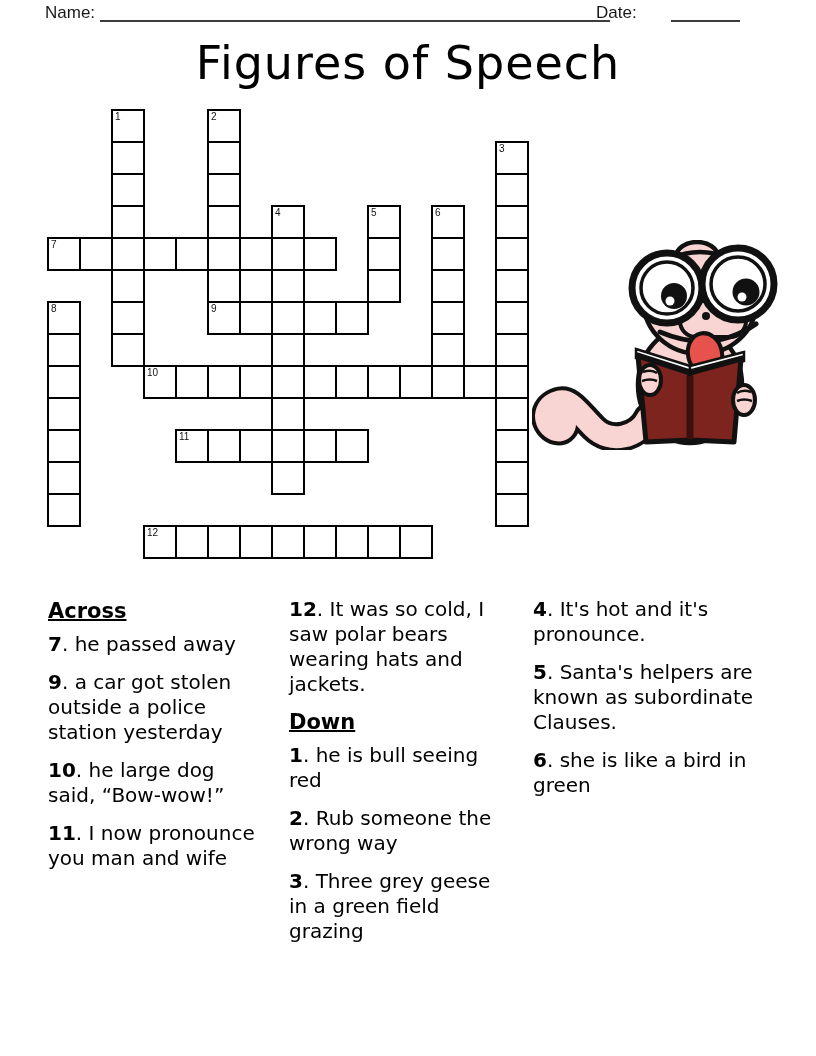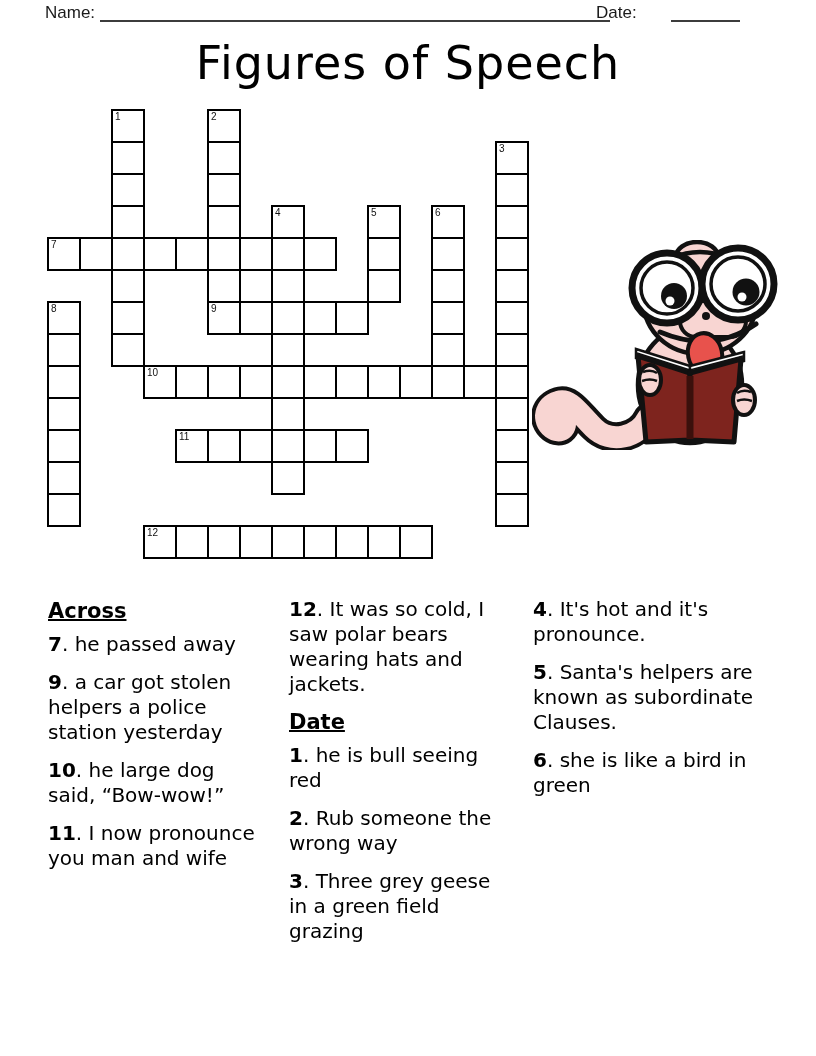--- a/index.html
+++ b/index.html
@@ -204,27 +204,27 @@
       <ellipse cx="118" cy="140" rx="11" ry="15" fill="#F8D5D2" stroke="#111" stroke-width="4"></ellipse>
       <path d="M 111 132 q 8 -3 14 1 M 110 141 q 8 -3 15 0" fill="none" stroke="#111" stroke-width="2.5"></path>
       <ellipse cx="212" cy="160" rx="11" ry="15" fill="#F8D5D2" stroke="#111" stroke-width="4"></ellipse>
       <path d="M 219 152 q -8 -3 -14 1 M 220 161 q -8 -3 -15 0" fill="none" stroke="#111" stroke-width="2.5"></path>
     </g>
   </svg>
 
   <div class="clue-col" id="clue-col-1">
       <div class="clue-heading">Across</div>
       <div class="clue"><span class="cluenum">7</span><span class="cluetext">. he passed away</span></div>
-      <div class="clue"><span class="cluenum">9</span><span class="cluetext">. a car got stolen helpers a police station yesterday</span></div>
+      <div class="clue"><span class="cluenum">9</span><span class="cluetext">. a car got stolen outside a police station yesterday</span></div>
       <div class="clue"><span class="cluenum">10</span><span class="cluetext">. he large dog said, “Bow-wow!”</span></div>
       <div class="clue"><span class="cluenum">11</span><span class="cluetext">. I now pronounce you man and wife</span></div>
     </div>
   <div class="clue-col" id="clue-col-2">
       <div class="clue"><span class="cluenum">12</span><span class="cluetext">. It was so cold, I saw polar bears wearing hats and jackets.</span></div>
-      <div class="clue-heading">Date</div>
+      <div class="clue-heading">Down</div>
       <div class="clue"><span class="cluenum">1</span><span class="cluetext">. he is bull seeing red</span></div>
       <div class="clue"><span class="cluenum">2</span><span class="cluetext">. Rub someone the wrong way</span></div>
       <div class="clue"><span class="cluenum">3</span><span class="cluetext">. Three grey geese in a green field grazing</span></div>
     </div>
   <div class="clue-col" id="clue-col-3">
       <div class="clue"><span class="cluenum">4</span><span class="cluetext">. It's hot and it's pronounce.</span></div>
       <div class="clue"><span class="cluenum">5</span><span class="cluetext">. Santa's helpers are known as subordinate Clauses.</span></div>
       <div class="clue"><span class="cluenum">6</span><span class="cluetext">. she is like a bird in green</span></div>
     </div>
 

